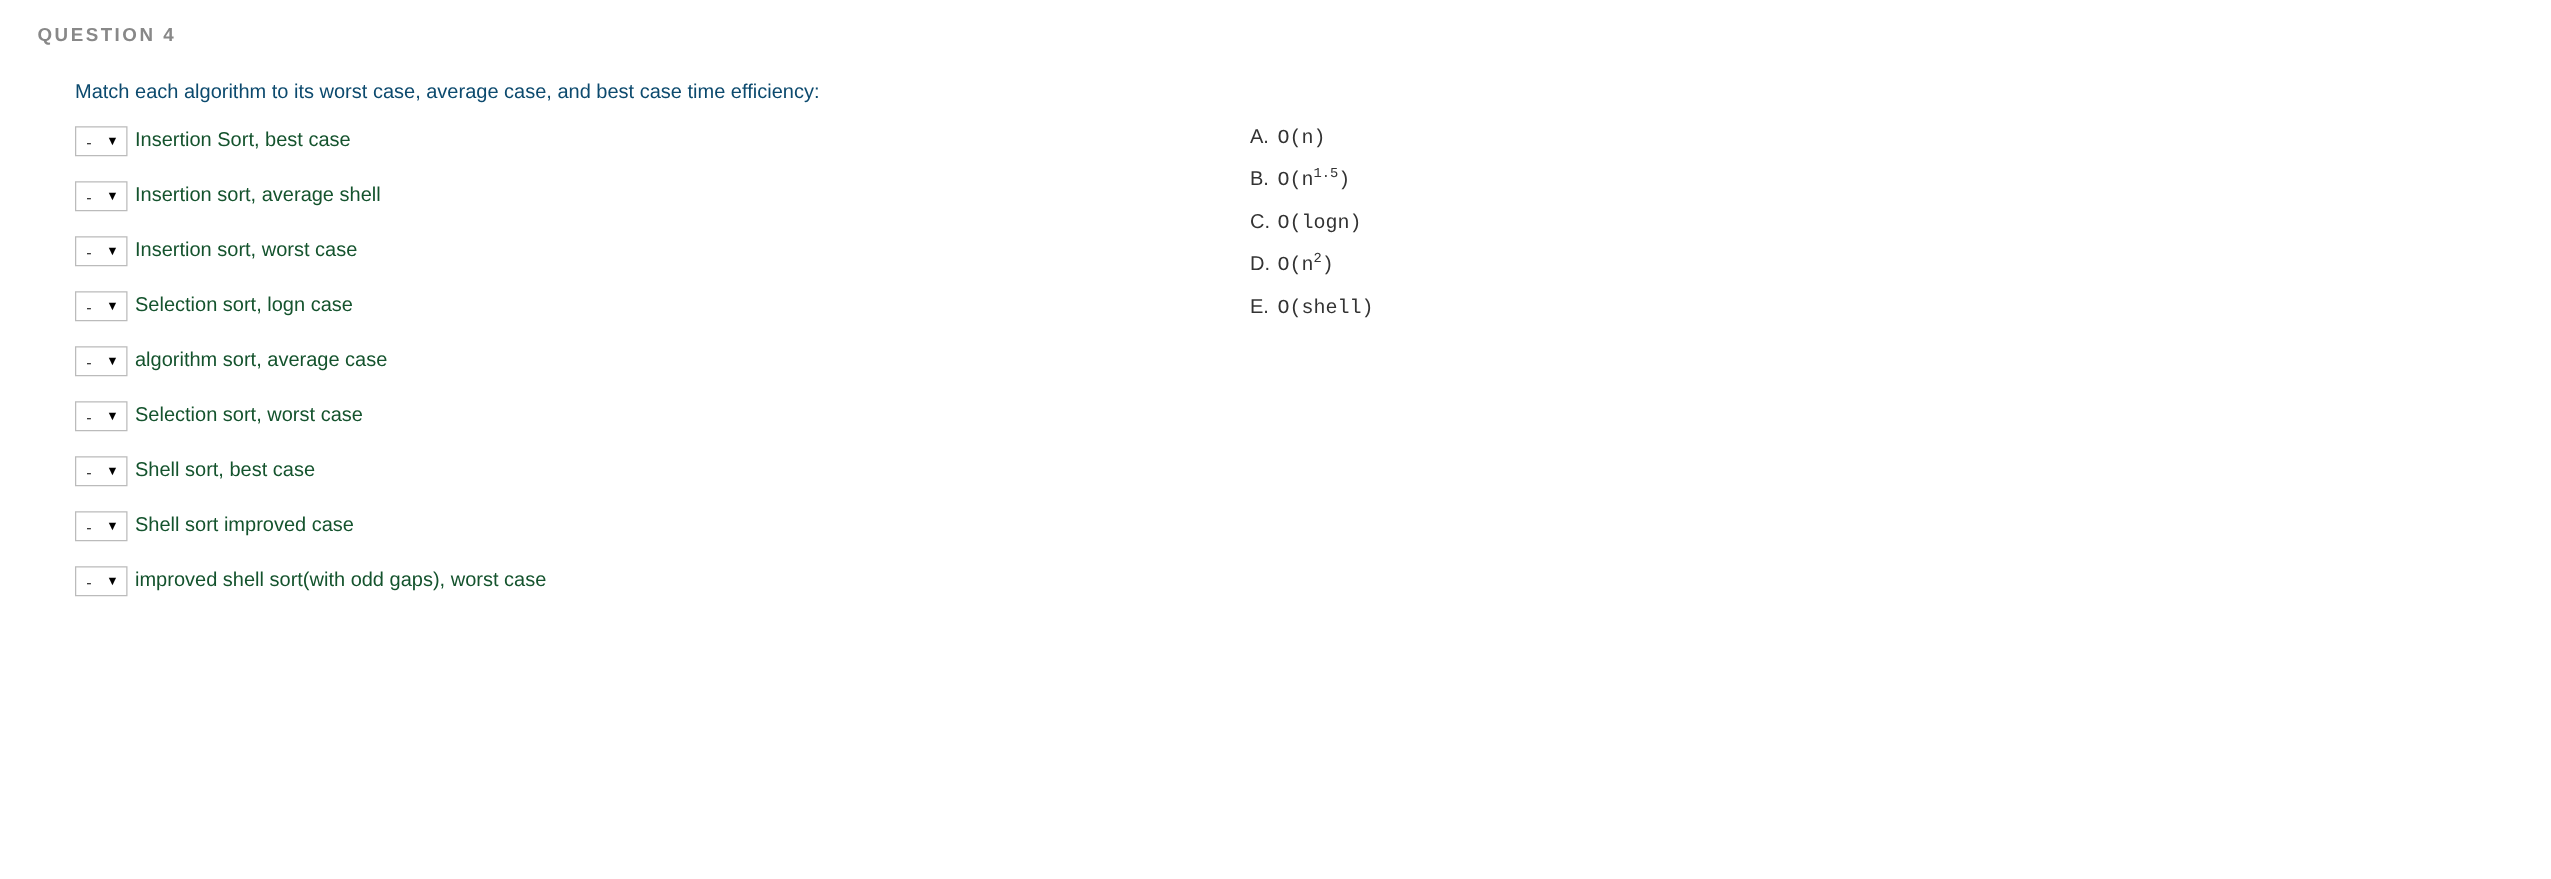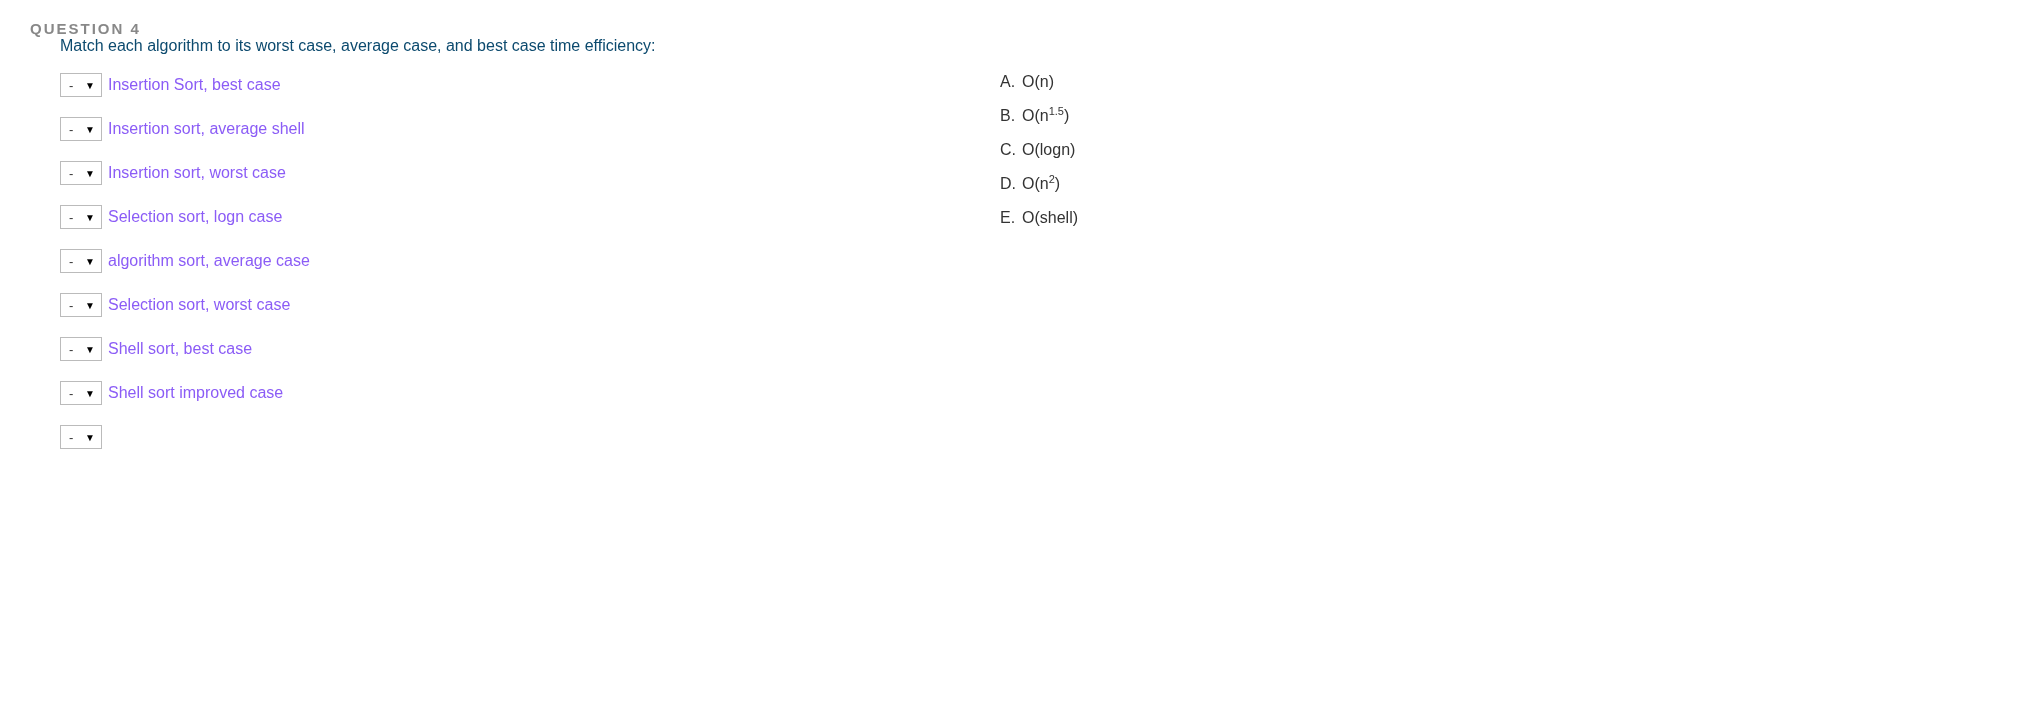--- a/index.html
+++ b/index.html
@@ -9,20 +9,21 @@
     font-family: Arial, Helvetica, sans-serif;
     font-size: 16px;
     color: #333;
     background: #fff;
   }
   .question-header {
     font-weight: bold;
     letter-spacing: 2px;
     color: #888;
     font-size: 15px;
+    margin-bottom: 28px;
   }
   .prompt {
     font-size: 16px;
     color: #0c4a6e;
     margin-bottom: 18px;
     margin-left: 30px;
   }
   .content {
     display: flex;
     margin-left: 30px;
@@ -57,34 +58,35 @@
     color: #333;
     font-size: 13px;
   }
   .dropdown .caret {
     font-size: 10px;
     color: #000;
     margin-left: 8px;
   }
   .match-label {
     font-size: 16px;
-    color: #8b5cf6;
+    color: #14532d;
   }
   .answer-row {
     display: flex;
     align-items: flex-start;
     margin-bottom: 16px;
     font-size: 16px;
   }
   .answer-letter {
     width: 22px;
     flex-shrink: 0;
   }
   .answer-text {
     white-space: nowrap;
+    font-family: Liberation Mono, monospace;
   }
   .answer-text sup {
     font-size: 11px;
     vertical-align: super;
     line-height: 0;
     text-align: center;
   }
 </style>
 </head>
 <body>
@@ -149,20 +151,21 @@
           <span class="dash">-</span>
           <span class="caret">▼</span>
         </div>
         <span class="match-label">Shell sort improved case</span>
       </div>
       <div class="match-row">
         <div class="dropdown">
           <span class="dash">-</span>
           <span class="caret">▼</span>
         </div>
+        <span class="match-label">improved shell sort(with odd gaps), worst case</span>
       </div>
     </div>
   <div class="right-col" id="right-col">
       <div class="answer-row">
         <div class="answer-letter">A.</div>
         <div class="answer-text"><span>O(n)</span></div>
       </div>
       <div class="answer-row">
         <div class="answer-letter">B.</div>
         <div class="answer-text"><span>O(n</span><sup>1.5</sup><span>)</span></div>

